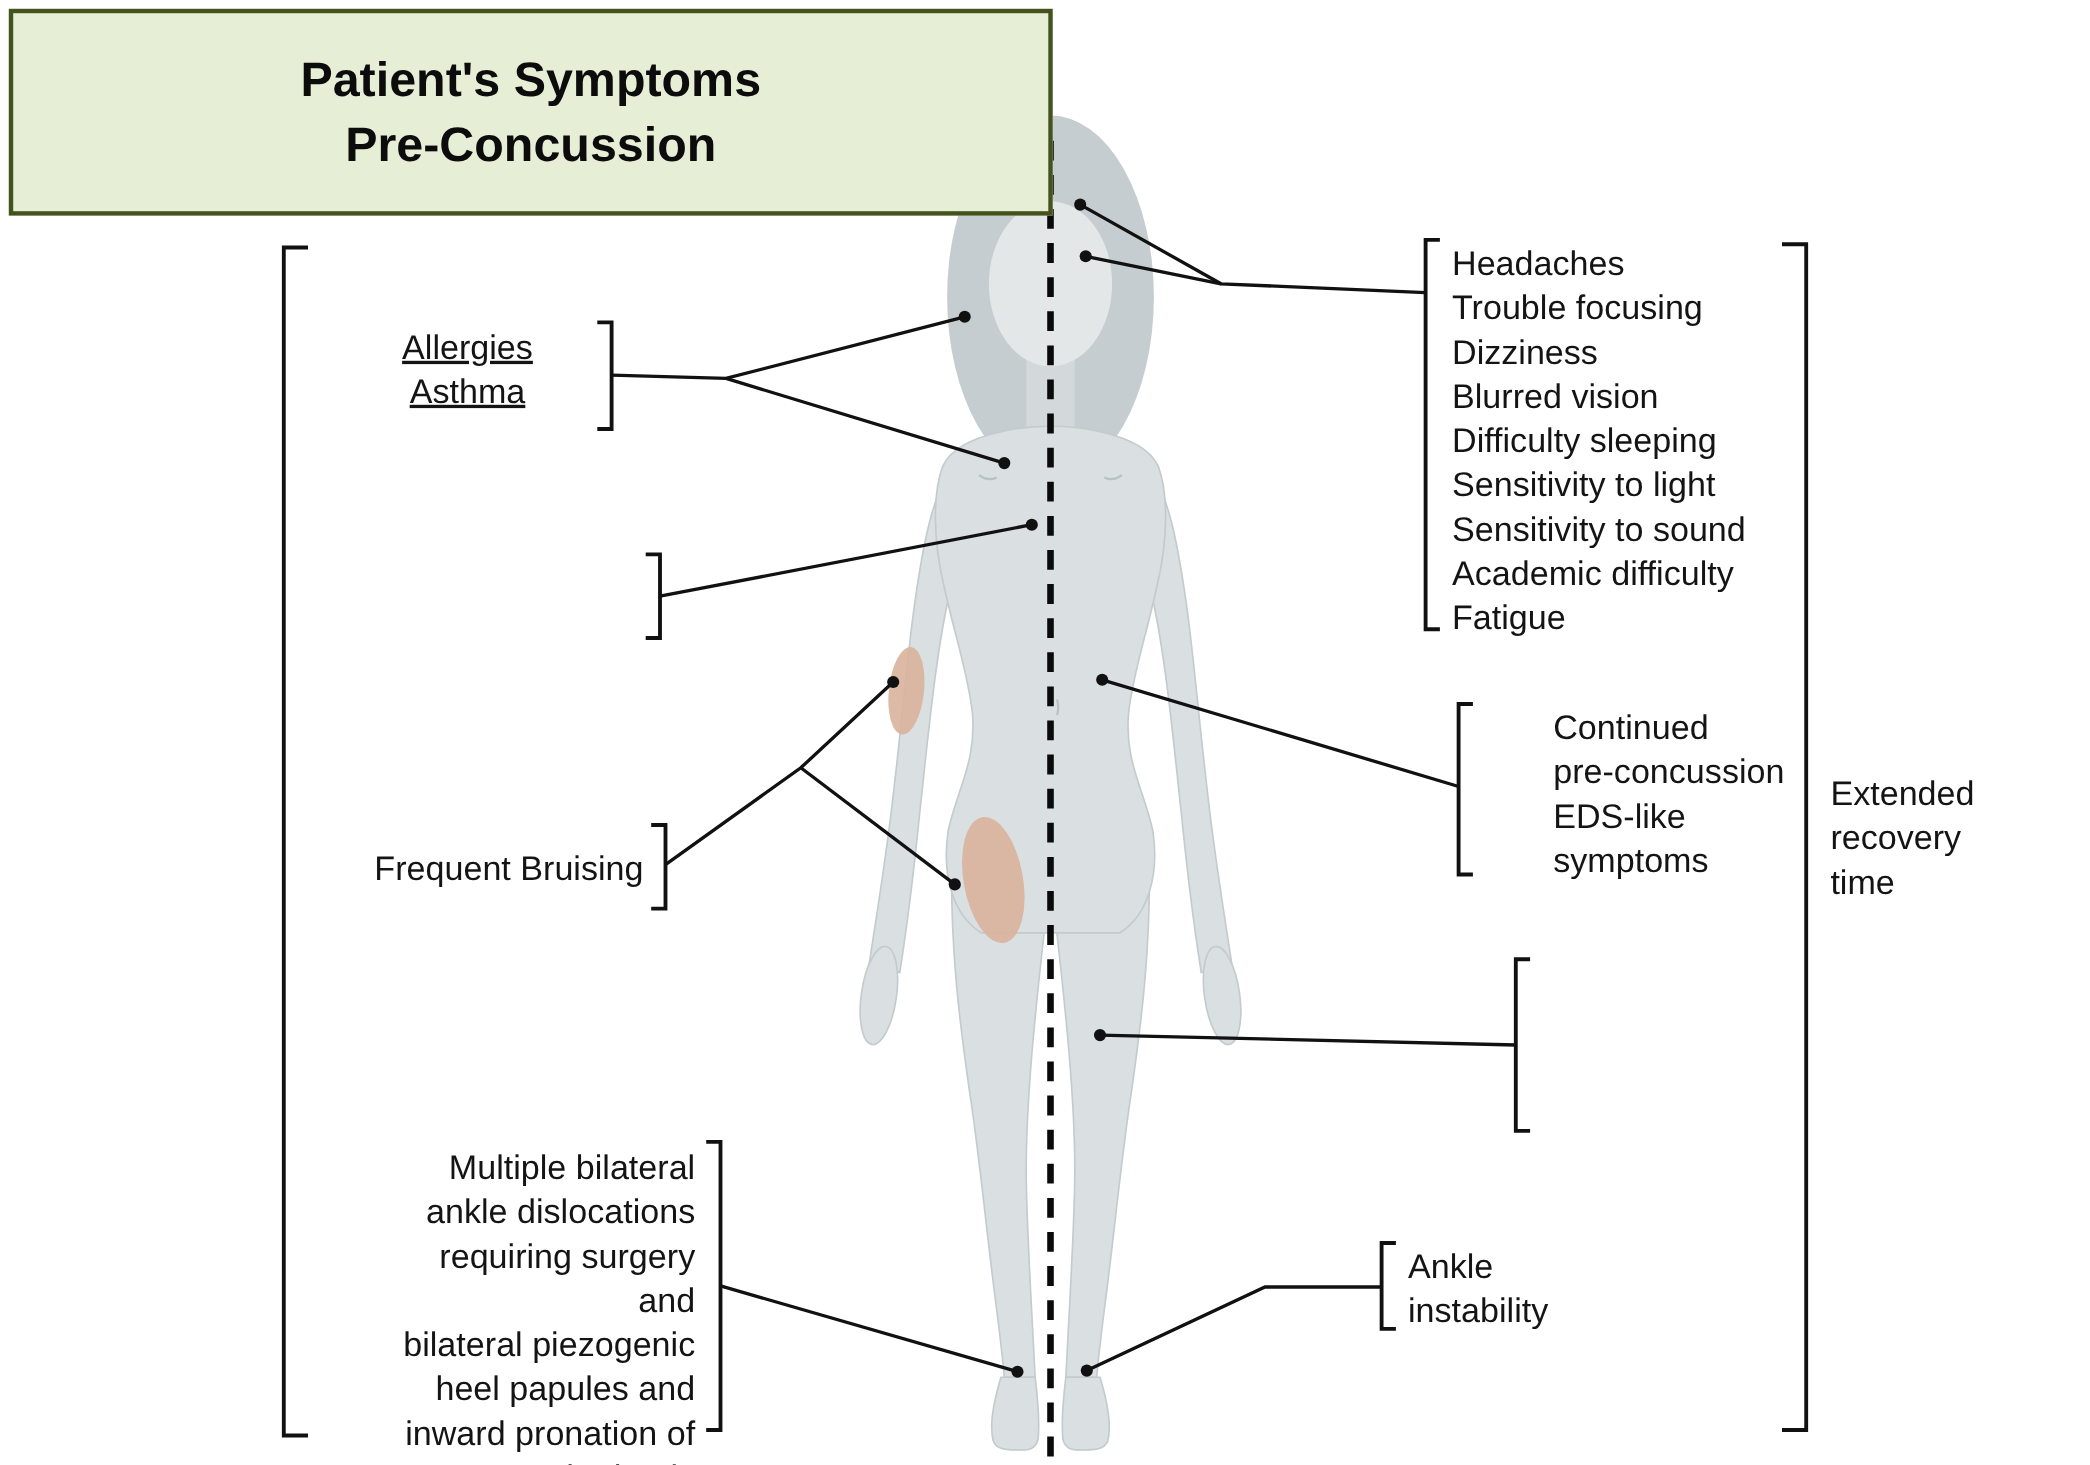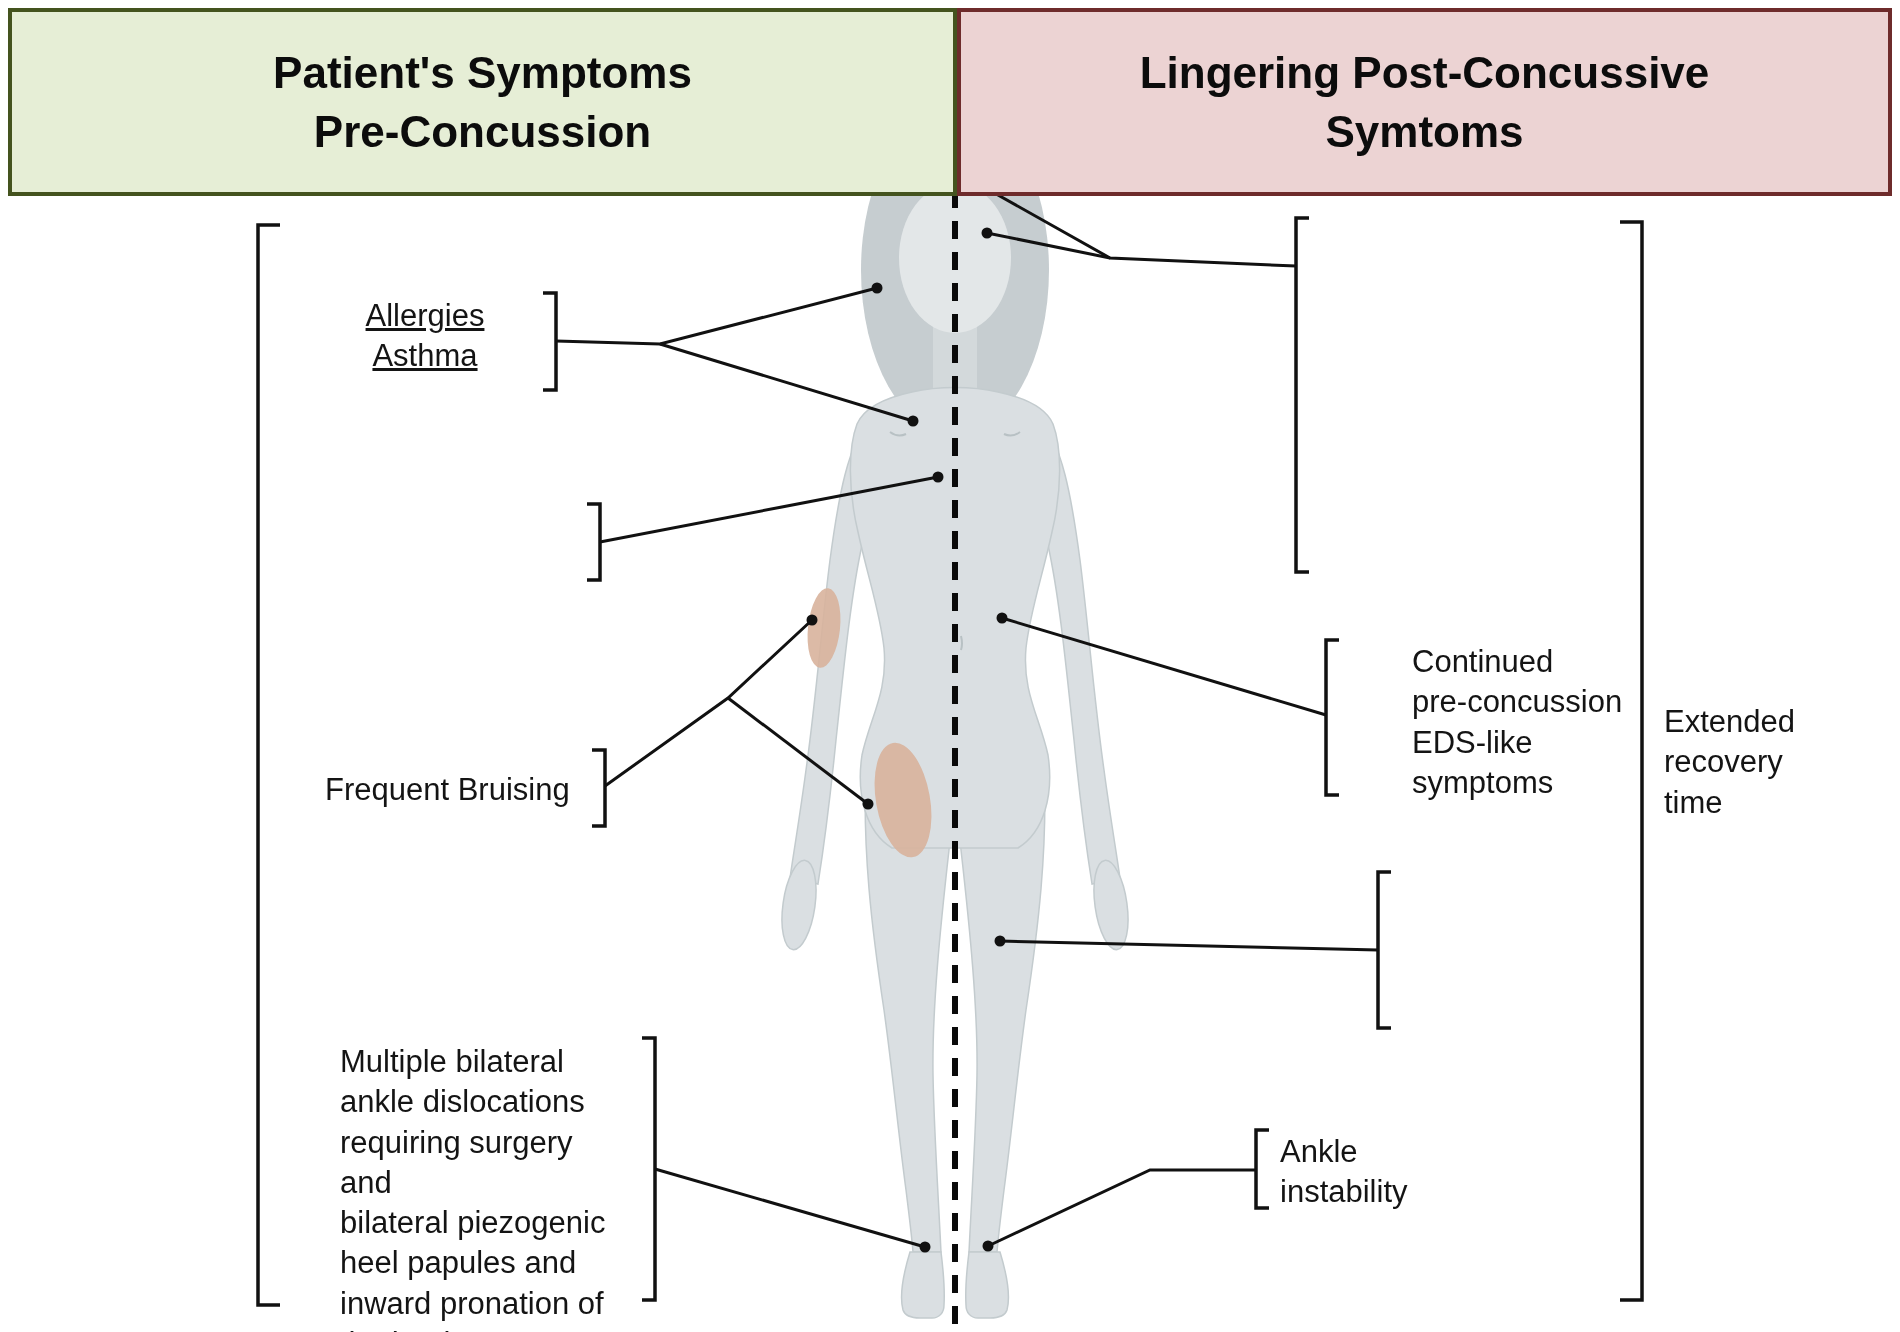--- a/index.html
+++ b/index.html
@@ -40,21 +40,21 @@
 
   .label {
     position: absolute;
     font-size: 31px;
     line-height: 1.3;
     color: #141414;
     white-space: pre-line;
     z-index: 2;
   }
   .t-center { text-align: center; text-decoration: underline; }
-  .t-right  { }
+  .t-right  { text-align: right; }
   .t-left   { text-align: left; }
 
   svg.overlay { position: absolute; left: 0; top: 0; z-index: 1; }
 
   .hair   { fill: var(--hair-fill, #c6cdd0); }
   .face   { fill: #e3e7e8; }
   .neck   { fill: #d3d9db; }
   .body-part { fill: var(--body-fill, #dadfe2); stroke: #c3cbce; stroke-width: 1.5; }
   .bruise { fill: var(--bruise-fill, #d8b29c); opacity: 0.9; }
   .detail { stroke: #b8c1c4; stroke-width: 2; fill: none; }
@@ -63,22 +63,20 @@
   .bracket { stroke: var(--line-color, #111111); stroke-width: 3.5; fill: none; }
   .dot     { fill: var(--line-color, #111111); }
 </style>
 </head>
 <body>
 
 <div class="stage">
 
   <div class="header header-left">Patient's Symptoms
 Pre-Concussion</div>
-  <div class="header header-right">Lingering Post-Concussive
-Symtoms</div>
 
   <svg class="overlay" width="1900" height="1332" viewBox="0 0 1900 1332">
 
     <g>
 
       <ellipse class="hair" cx="955" cy="270" rx="94" ry="165"></ellipse>
 
       <rect class="neck" x="933" y="310" width="44" height="90"></rect>
 
       <path class="body-part" d="M 872,418 C 848,440 838,500 830,560 C 822,622 816,700 806,770
@@ -165,20 +163,29 @@
 Asthma</div>
   <div class="label t-right" style="left:325px; top:770px; width:260px;">Frequent Bruising</div>
   <div class="label t-right" style="left:340px; top:1042px; width:292px;">Multiple bilateral
 ankle dislocations
 requiring surgery and
 bilateral piezogenic
 heel papules and
 inward pronation of
 the heels</div>
 
+  <div class="label t-left" style="left:1320px; top:220px; width:340px;">Headaches
+Trouble focusing
+Dizziness
+Blurred vision
+Difficulty sleeping
+Sensitivity to light
+Sensitivity to sound
+Academic difficulty
+Fatigue</div>
   <div class="label t-left" style="left:1412px; top:642px; width:270px;">Continued
 pre-concussion
 EDS-like
 symptoms</div>
   <div class="label t-left" style="left:1280px; top:1132px; width:210px;">Ankle
 instability</div>
   <div class="label t-left" style="left:1664px; top:702px; width:210px;">Extended
 recovery
 time</div>
 

